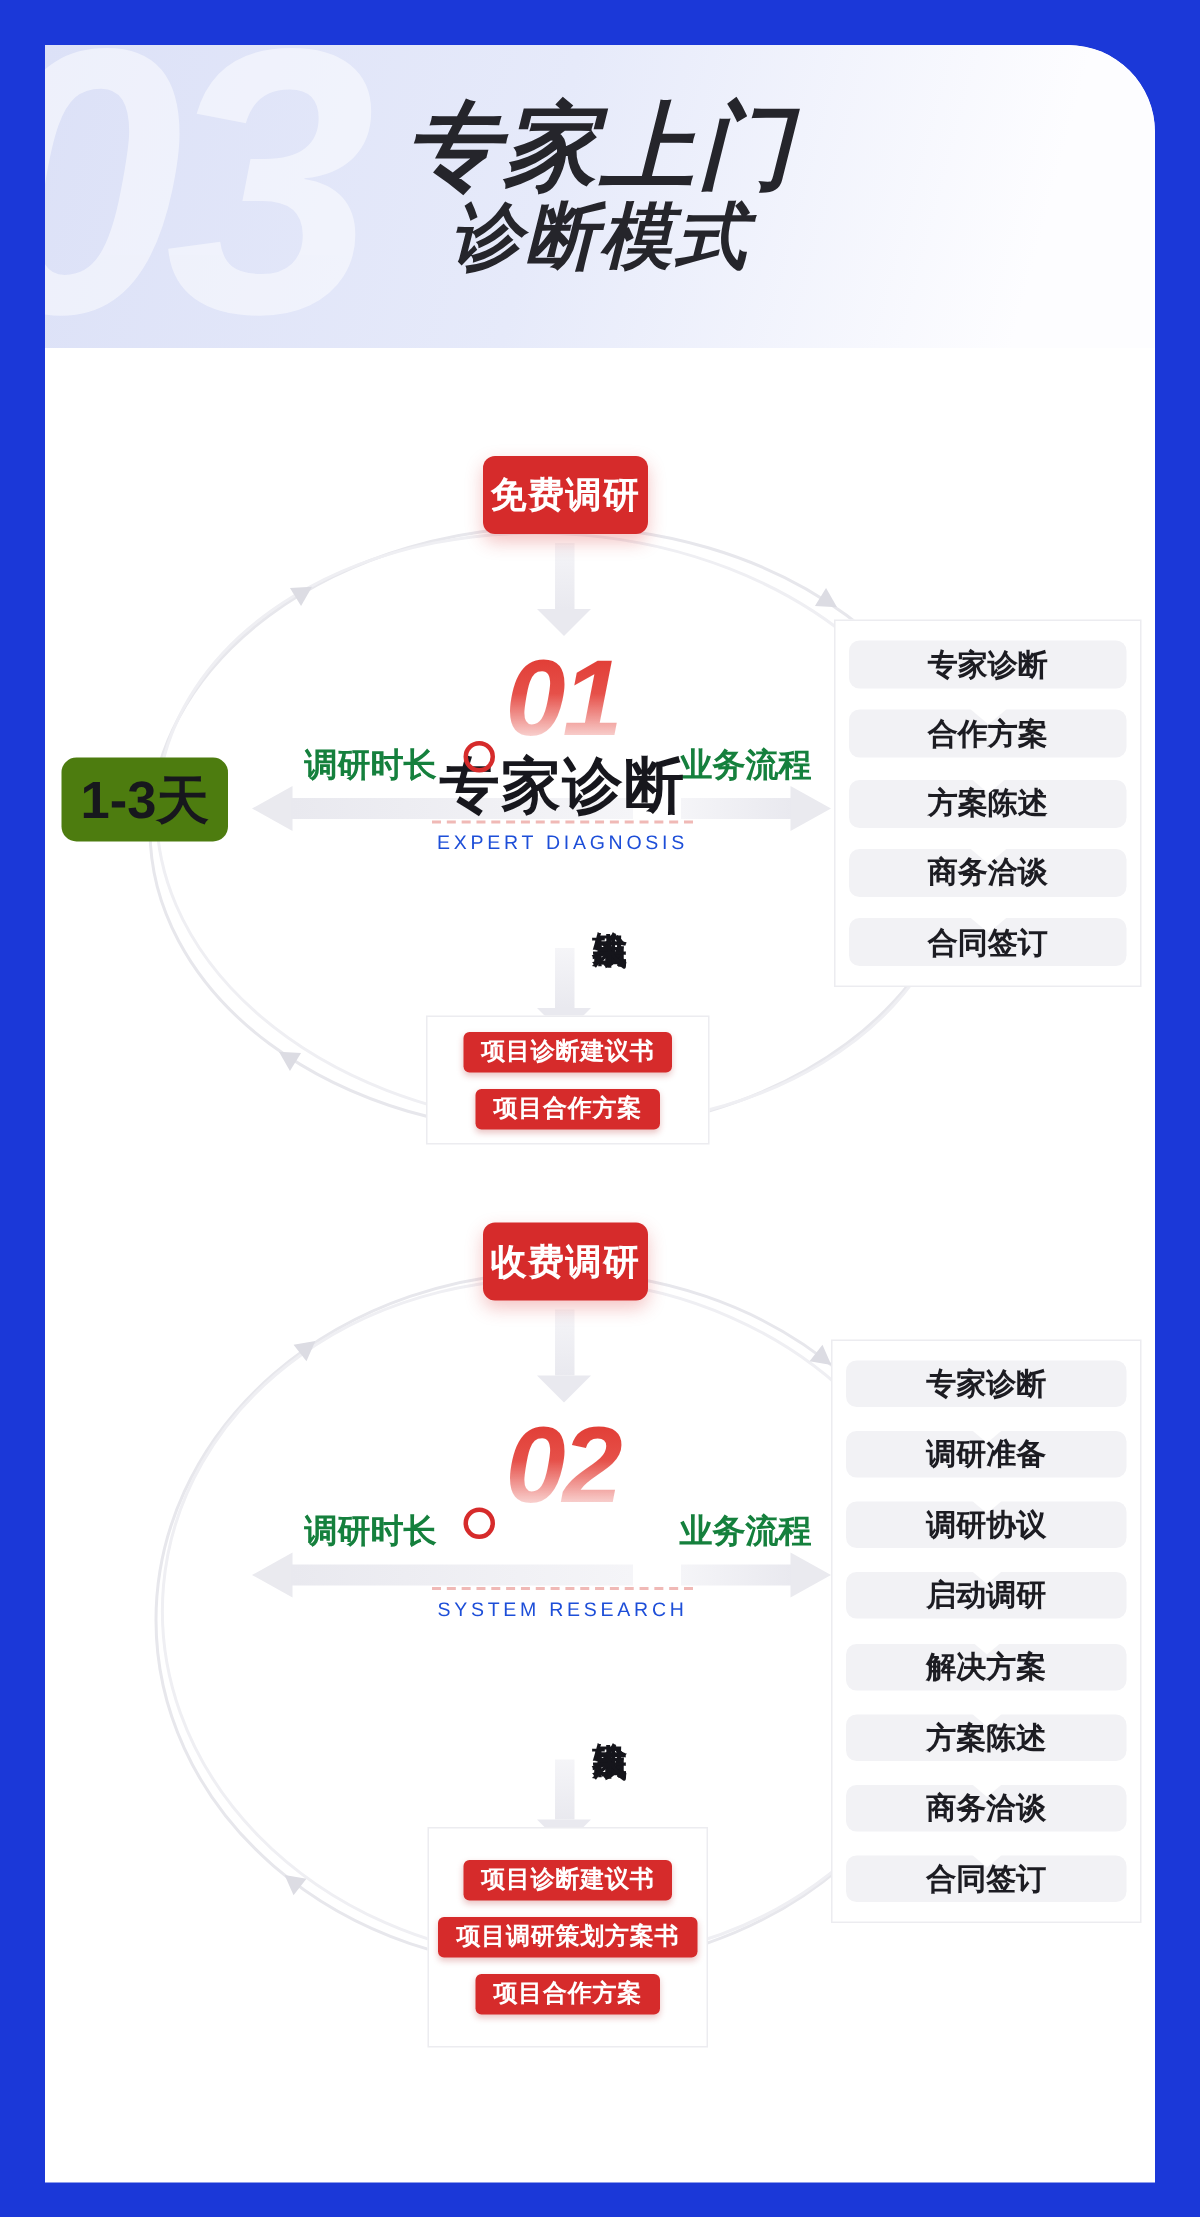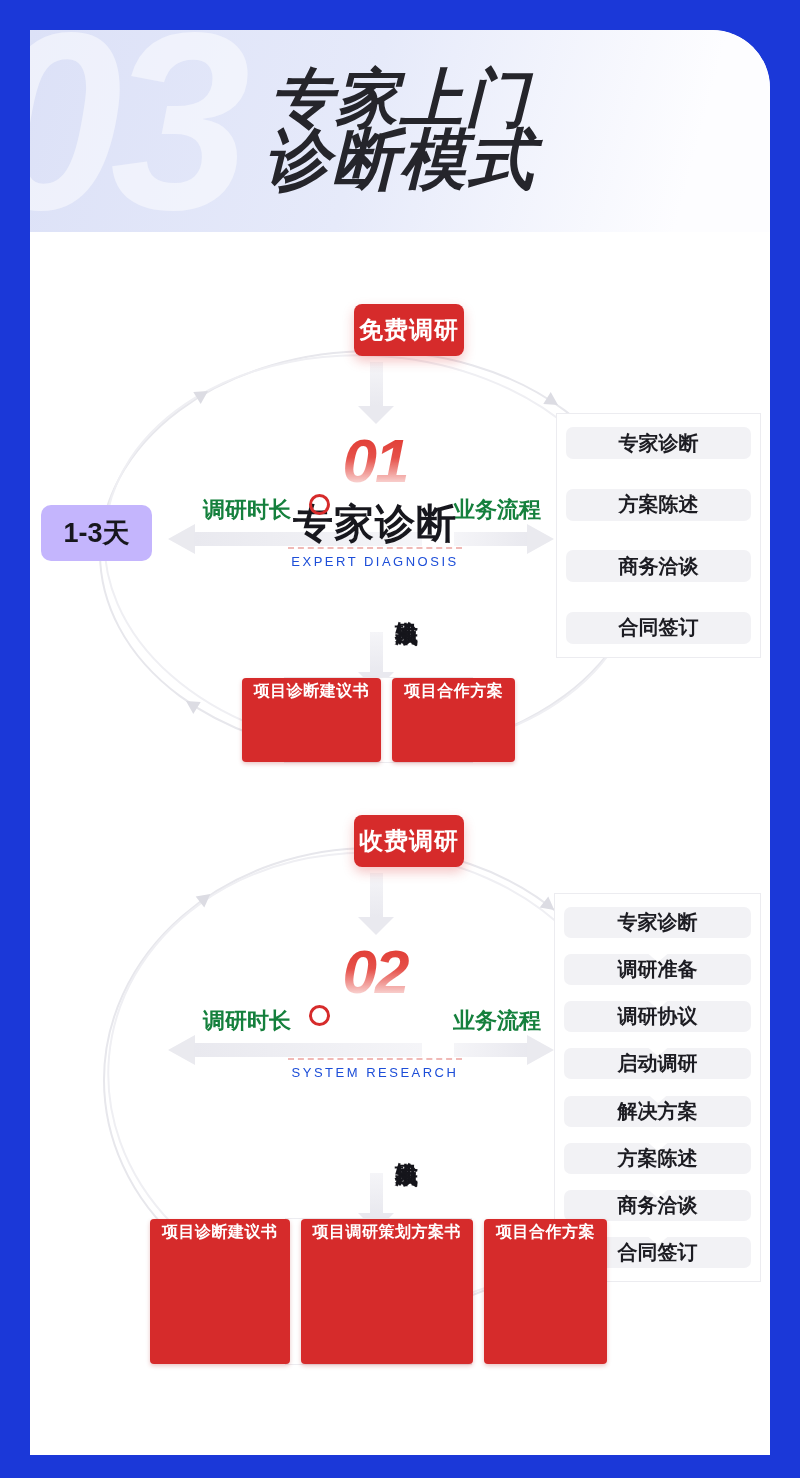--- a/index.html
+++ b/index.html
@@ -19,43 +19,43 @@
     background:linear-gradient(105deg,#dce1f7 0%,#e6eafa 45%,#fdfdff 88%);
     border-top-right-radius:58px;overflow:hidden;
   }
   .watermark{
     position:absolute;left:-48px;top:-34px;
     font-size:252px;line-height:1;font-weight:800;font-style:italic;
     color:#ffffff;opacity:.5;letter-spacing:-12px;
   }
   .titles{position:absolute;left:0;right:0;top:38px;text-align:center;color:#25252b;font-style:italic;}
   .title-1{font-size:63px;line-height:60px;font-weight:800;letter-spacing:2px;}
-  .title-2{font-size:66px;line-height:62px;font-weight:900;letter-spacing:2px;}
+  .title-2{font-size:48px;line-height:62px;font-weight:900;letter-spacing:2px;}
   
   .diagram{position:absolute;left:0;width:740px;}
   .d1{top:244px;height:500px;}
   .d2{top:755px;height:600px;}
   .orbit{position:absolute;left:0;top:0;z-index:0;}
   .badge{
     position:absolute;left:292px;top:30px;width:110px;height:52px;
     background:#d62b2b;border-radius:8px;color:#fff;
     font-size:24px;font-weight:700;letter-spacing:1px;
     display:flex;align-items:center;justify-content:center;
-    box-shadow:0 5px 12px rgba(214,43,43,.28);z-index:3;margin-left:32px;
+    box-shadow:0 5px 12px rgba(214,43,43,.28);z-index:3;
   }
   .arrow-v{position:absolute;display:flex;flex-direction:column;align-items:center;z-index:1;width:36px;}
   .arrow-v .shaft{width:13px;flex:1;background:linear-gradient(180deg,#f5f5f8,#e9e9ef);}
   .arrow-v .head{width:0;height:0;border-left:18px solid transparent;border-right:18px solid transparent;border-top:18px solid #e9e9ef;}
   .arrow-v.big{left:328px;top:88px;height:62px;}
   .arrow-v.small{left:328px;height:58px;}
   .d1 .arrow-v.small{top:358px;}
   .d2 .arrow-v.small{top:388px;}
   .big-num{
     position:absolute;left:245px;top:156px;width:200px;text-align:center;
-    font-size:62px;line-height:1;font-weight:800;font-style:italic;letter-spacing:-2px;
+    font-size:72px;line-height:1;font-weight:800;font-style:italic;letter-spacing:-2px;
     background:linear-gradient(180deg,#e03a32 5%,#e65049 45%,rgba(230,80,73,.06) 96%);
     -webkit-background-clip:text;background-clip:text;color:transparent;z-index:1;
   }
   .ring{position:absolute;left:279px;top:220px;width:15px;height:15px;border:3px solid #d62b2b;border-radius:50%;z-index:4;}
   .cn-title{position:absolute;left:225px;top:222px;width:240px;text-align:center;
     font-size:40px;font-weight:900;color:#17171d;letter-spacing:1px;z-index:3;}
   .en-wrap{position:absolute;left:258px;top:273px;width:174px;border-top:2px dashed #f0b9b6;padding-top:5px;text-align:center;z-index:3;}
   .en-title{font-size:13px;color:#1d4ed8;letter-spacing:2.5px;}
   .label{position:absolute;top:221px;width:130px;text-align:center;font-size:22px;font-weight:800;color:#15803d;z-index:2;}
   .duration-label{left:152px;}
@@ -65,22 +65,22 @@
   .arrow-left{left:138px;width:254px;}
   .arrow-left .shaft{left:26px;right:0;background:linear-gradient(90deg,#e9e9ef,#f5f5f8);}
   .arrow-left .head{position:absolute;left:0;top:0;width:0;height:0;
     border-top:15px solid transparent;border-bottom:15px solid transparent;border-right:27px solid #eaeaef;}
   .arrow-right{left:424px;width:100px;}
   .arrow-right .shaft{left:0;right:26px;background:linear-gradient(90deg,#f5f5f8,#e9e9ef);}
   .arrow-right .head{position:absolute;right:0;top:0;width:0;height:0;
     border-top:15px solid transparent;border-bottom:15px solid transparent;border-left:27px solid #eaeaef;}
   .duration-box{
     position:absolute;left:11px;top:231px;width:111px;height:56px;
-    background:#c4b5fd;border-radius:10px;display:flex;align-items:center;justify-content:center;
-    font-size:27px;font-weight:800;color:#17171d;z-index:2;
+    background:#4d7c0f;border-radius:10px;display:flex;align-items:center;justify-content:center;
+    font-size:35px;font-weight:800;color:#17171d;z-index:2;
   }
   .steps-box{
     position:absolute;background:#fff;border:1px solid #ececf0;box-sizing:border-box;
     display:flex;flex-direction:column;justify-content:space-between;padding:13px 9px;z-index:2;
   }
   .d1 .steps-box{left:526px;top:139px;width:205px;height:245px;}
   .d2 .steps-box{left:524px;top:108px;width:207px;height:389px;}
   .step{
     position:relative;background:#f2f2f5;border-radius:7px;height:32px;
     display:flex;align-items:center;justify-content:center;
@@ -92,21 +92,21 @@
     width:0;height:0;border:13px solid transparent;border-top:11px solid #fff;border-bottom:0;z-index:2;
   }
   .output-label{
     position:absolute;left:363px;width:30px;writing-mode:vertical-rl;text-orientation:upright;
     font-size:23px;font-weight:800;color:#15151b;letter-spacing:1px;z-index:2;
   }
   .d1 .output-label{top:328px;}
   .d2 .output-label{top:358px;}
   .outputs-box{
     position:absolute;background:#fff;border:1px solid #ececf0;box-sizing:border-box;
-    display:flex;flex-direction:row;justify-content:center;gap:11px;z-index:2;
+    display:flex;flex-direction:column;align-items:center;justify-content:center;gap:11px;z-index:2;
   }
   .d1 .outputs-box{left:254px;top:403px;width:189px;height:86px;}
   .d2 .outputs-box{left:255px;top:433px;width:187px;height:147px;}
   .output-btn{
     background:#d62b2b;color:#fff;font-size:16px;font-weight:700;letter-spacing:.5px;
     padding:3px 12px;border-radius:4px;white-space:nowrap;
     box-shadow:0 2px 4px rgba(170,25,25,.25);
   }
 </style>
 </head>
@@ -154,20 +154,21 @@
 
     <div class="label process-label">业务流程</div>
     <div class="arrow-h arrow-right">
       <div class="shaft"></div>
       <div class="head"></div>
     </div>
 
     <div class="steps-box">
 
     <div class="step">专家诊断</div>
+        <div class="step">合作方案</div>
         <div class="step">方案陈述</div>
         <div class="step">商务洽谈</div>
         <div class="step">合同签订</div>
       </div>
 
     <div class="output-label">输出成果</div>
     <div class="arrow-v small">
       <div class="shaft"></div>
       <div class="head"></div>
     </div>

